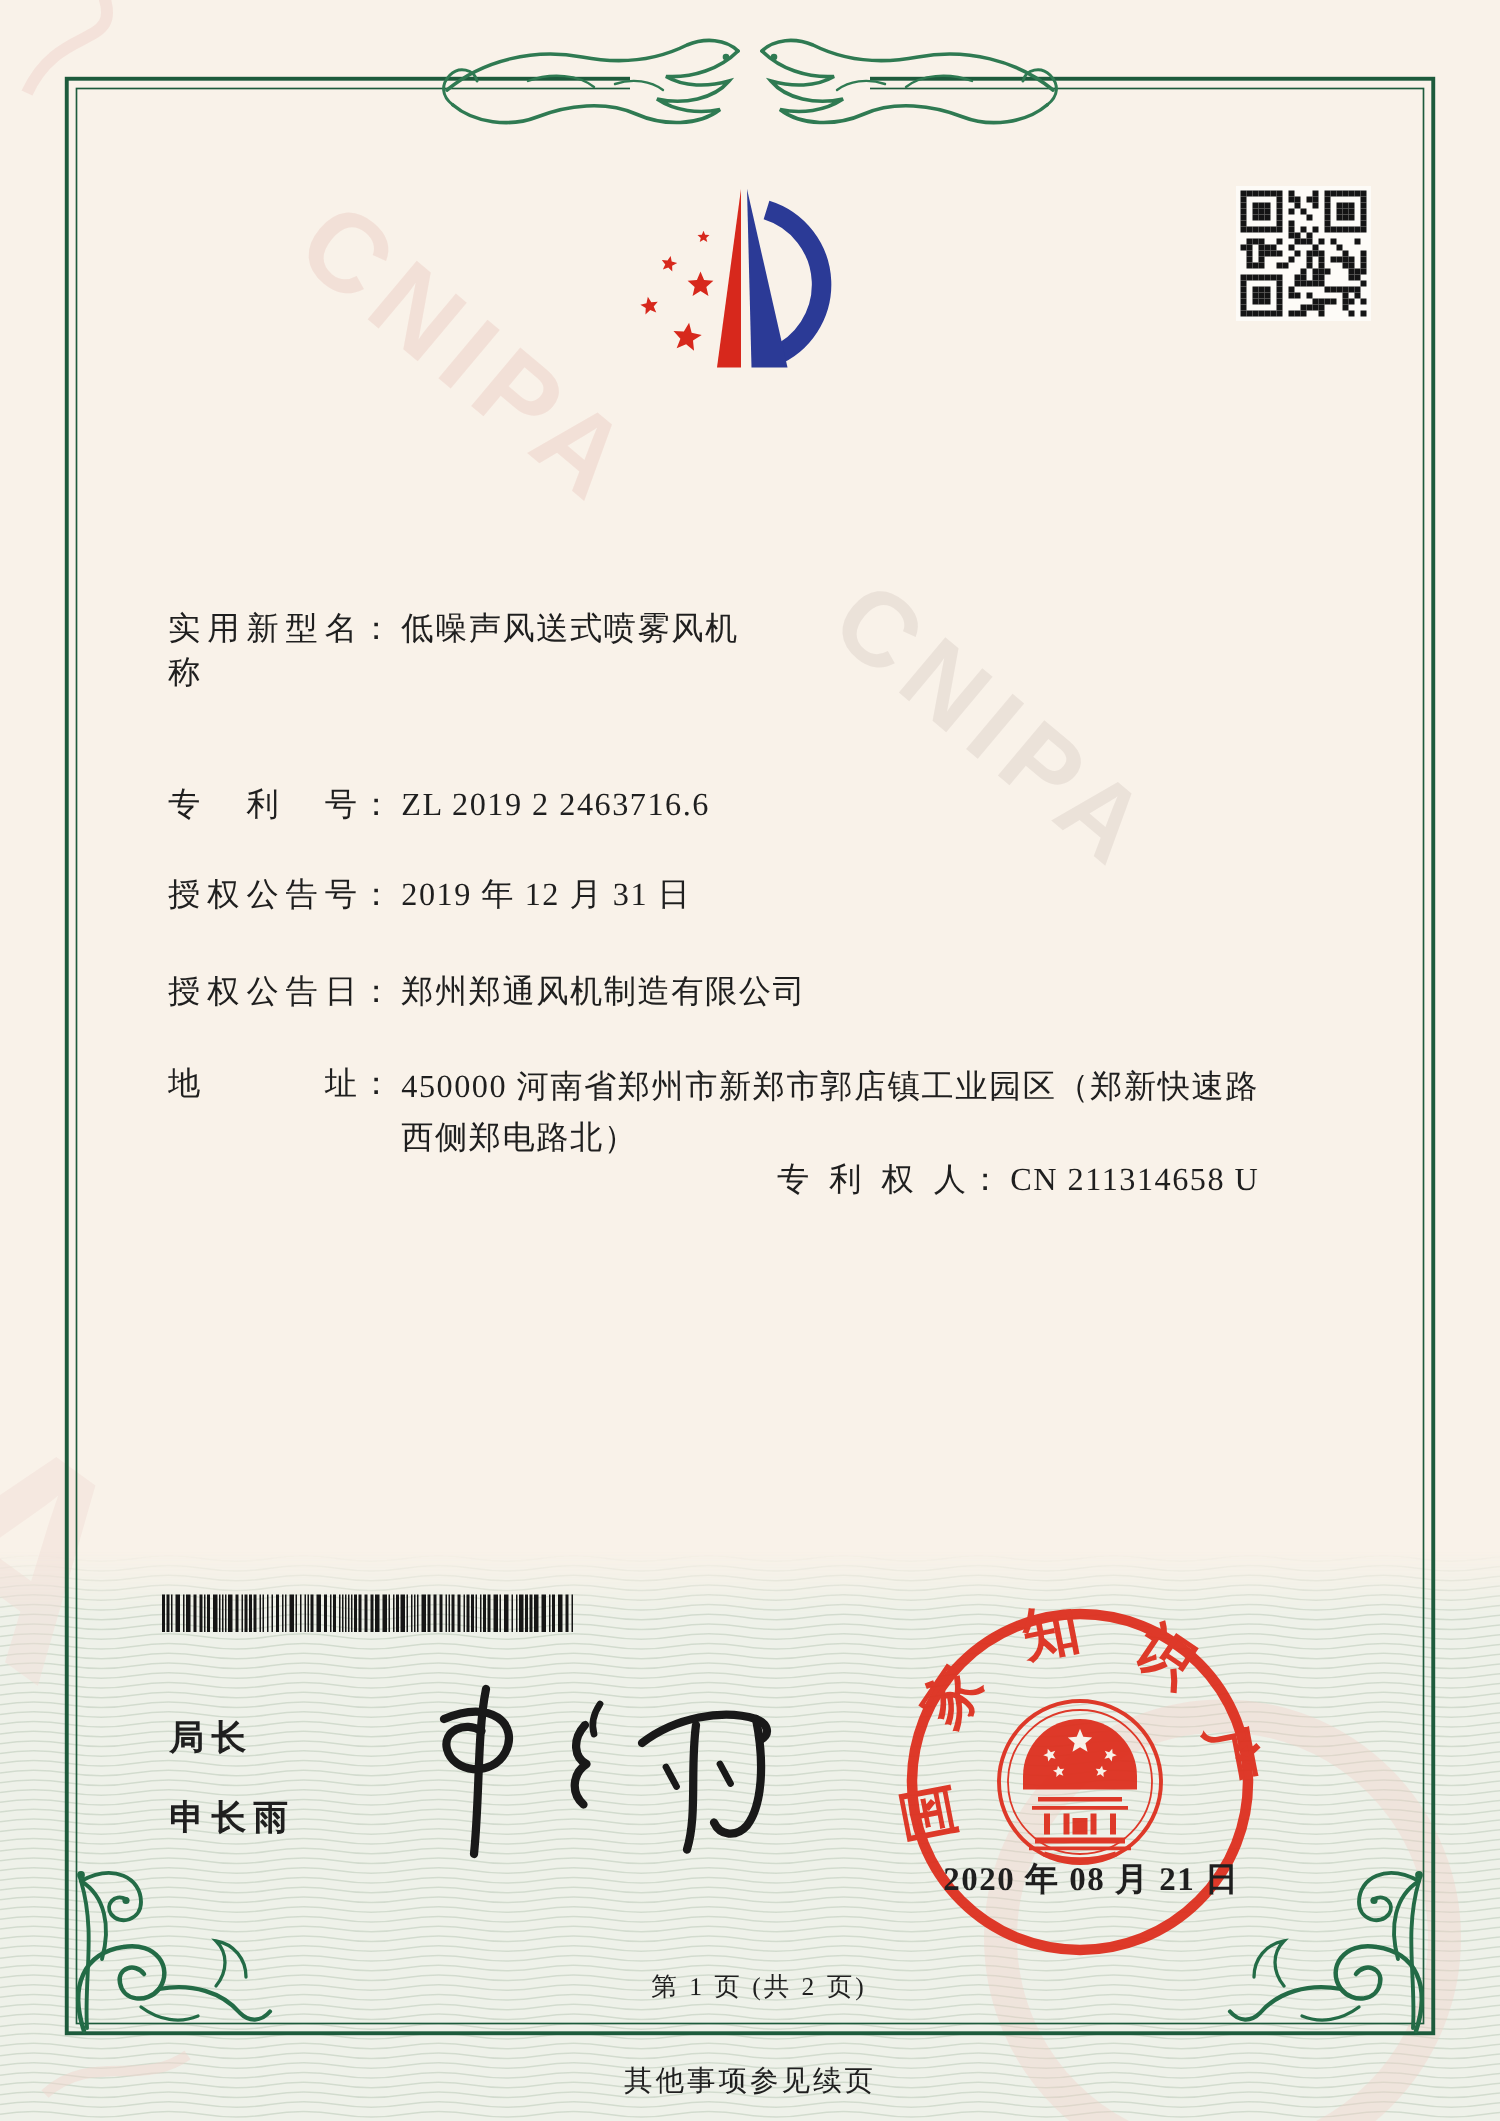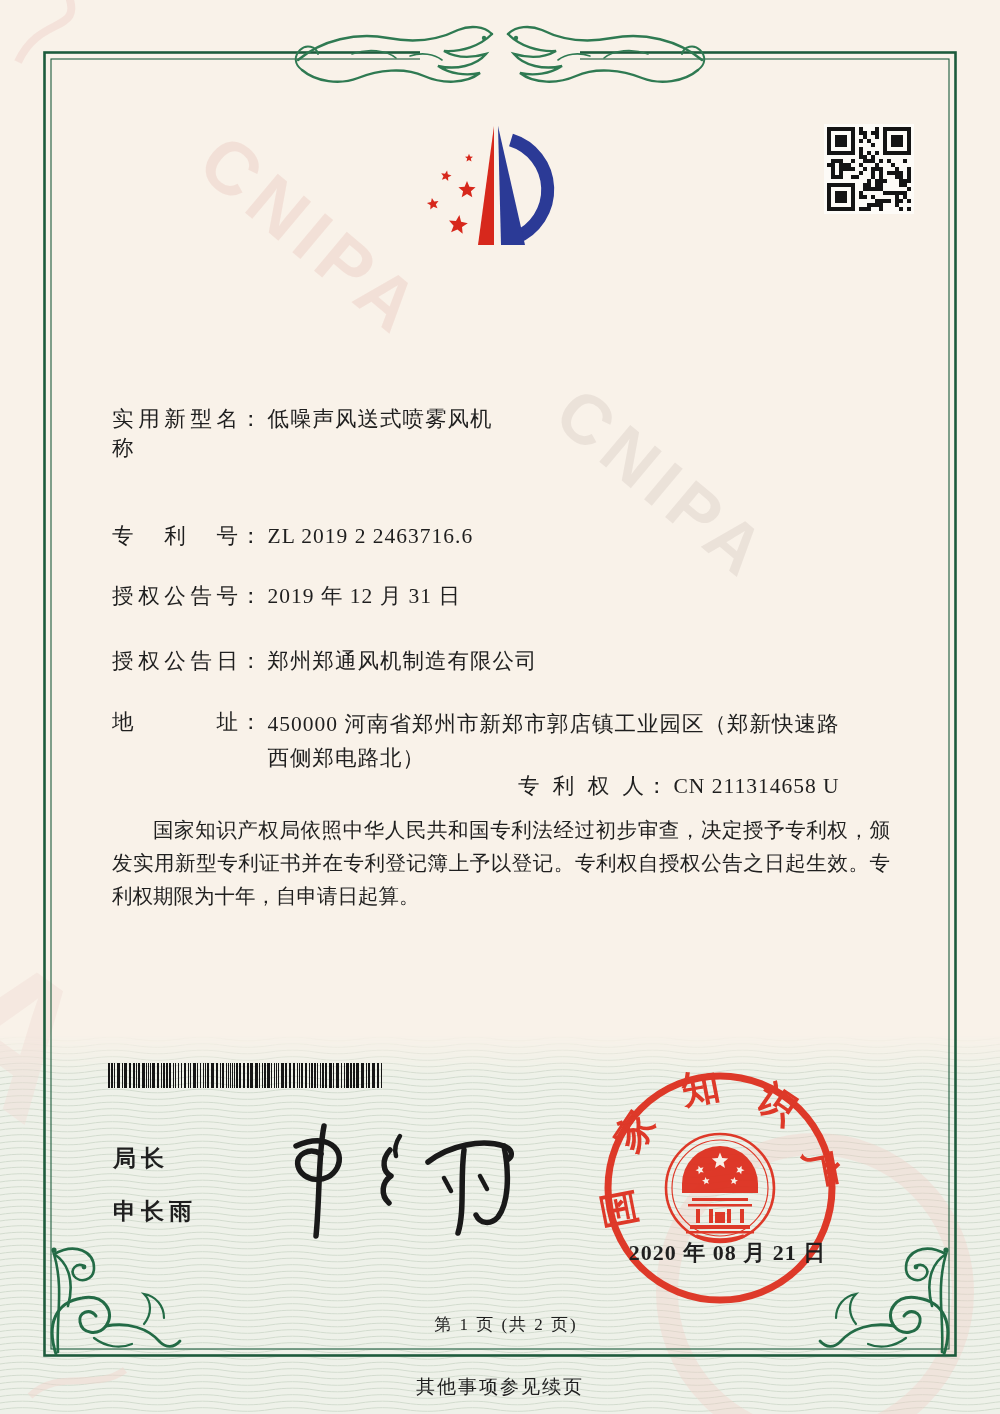--- a/index.html
+++ b/index.html
@@ -402,21 +402,20 @@
     <span class="lbl">授权公告日</span><span class="colon">：</span><span class="val">郑州郑通风机制造有限公司</span>
   </div>
   <div class="row z3" style="top:707px">
     <span class="lbl">地址</span><span class="colon">：</span><span class="val addr-val">450000 河南省郑州市新郑市郭店镇工业园区（郑新快速路西侧郑电路北）</span>
   </div>
   <div class="row z3" style="top:771px;left:518px">
     <span class="lbl">专利权人</span><span class="colon">：</span><span class="val">CN 211314658 U</span>
   </div>
 
   <div class="body-block">
-    <p>国家知识产权局依照中华人民共和国专利法经过初步审查，决定授予专利权，颁发实用新型专利证书并在专利登记簿上予以登记。专利权自授权公告之日起生效。专利权期限为十年，自申请日起算。</p>
   </div>
 
   <div id="barcode">
       <div style="left: 0px; width: 2px;"></div>
       <div style="left: 3px; width: 2px;"></div>
       <div style="left: 6px; width: 1px;"></div>
       <div style="left: 9px; width: 3px;"></div>
       <div style="left: 14px; width: 1px;"></div>
       <div style="left: 16px; width: 3px;"></div>
       <div style="left: 21px; width: 2px;"></div>

